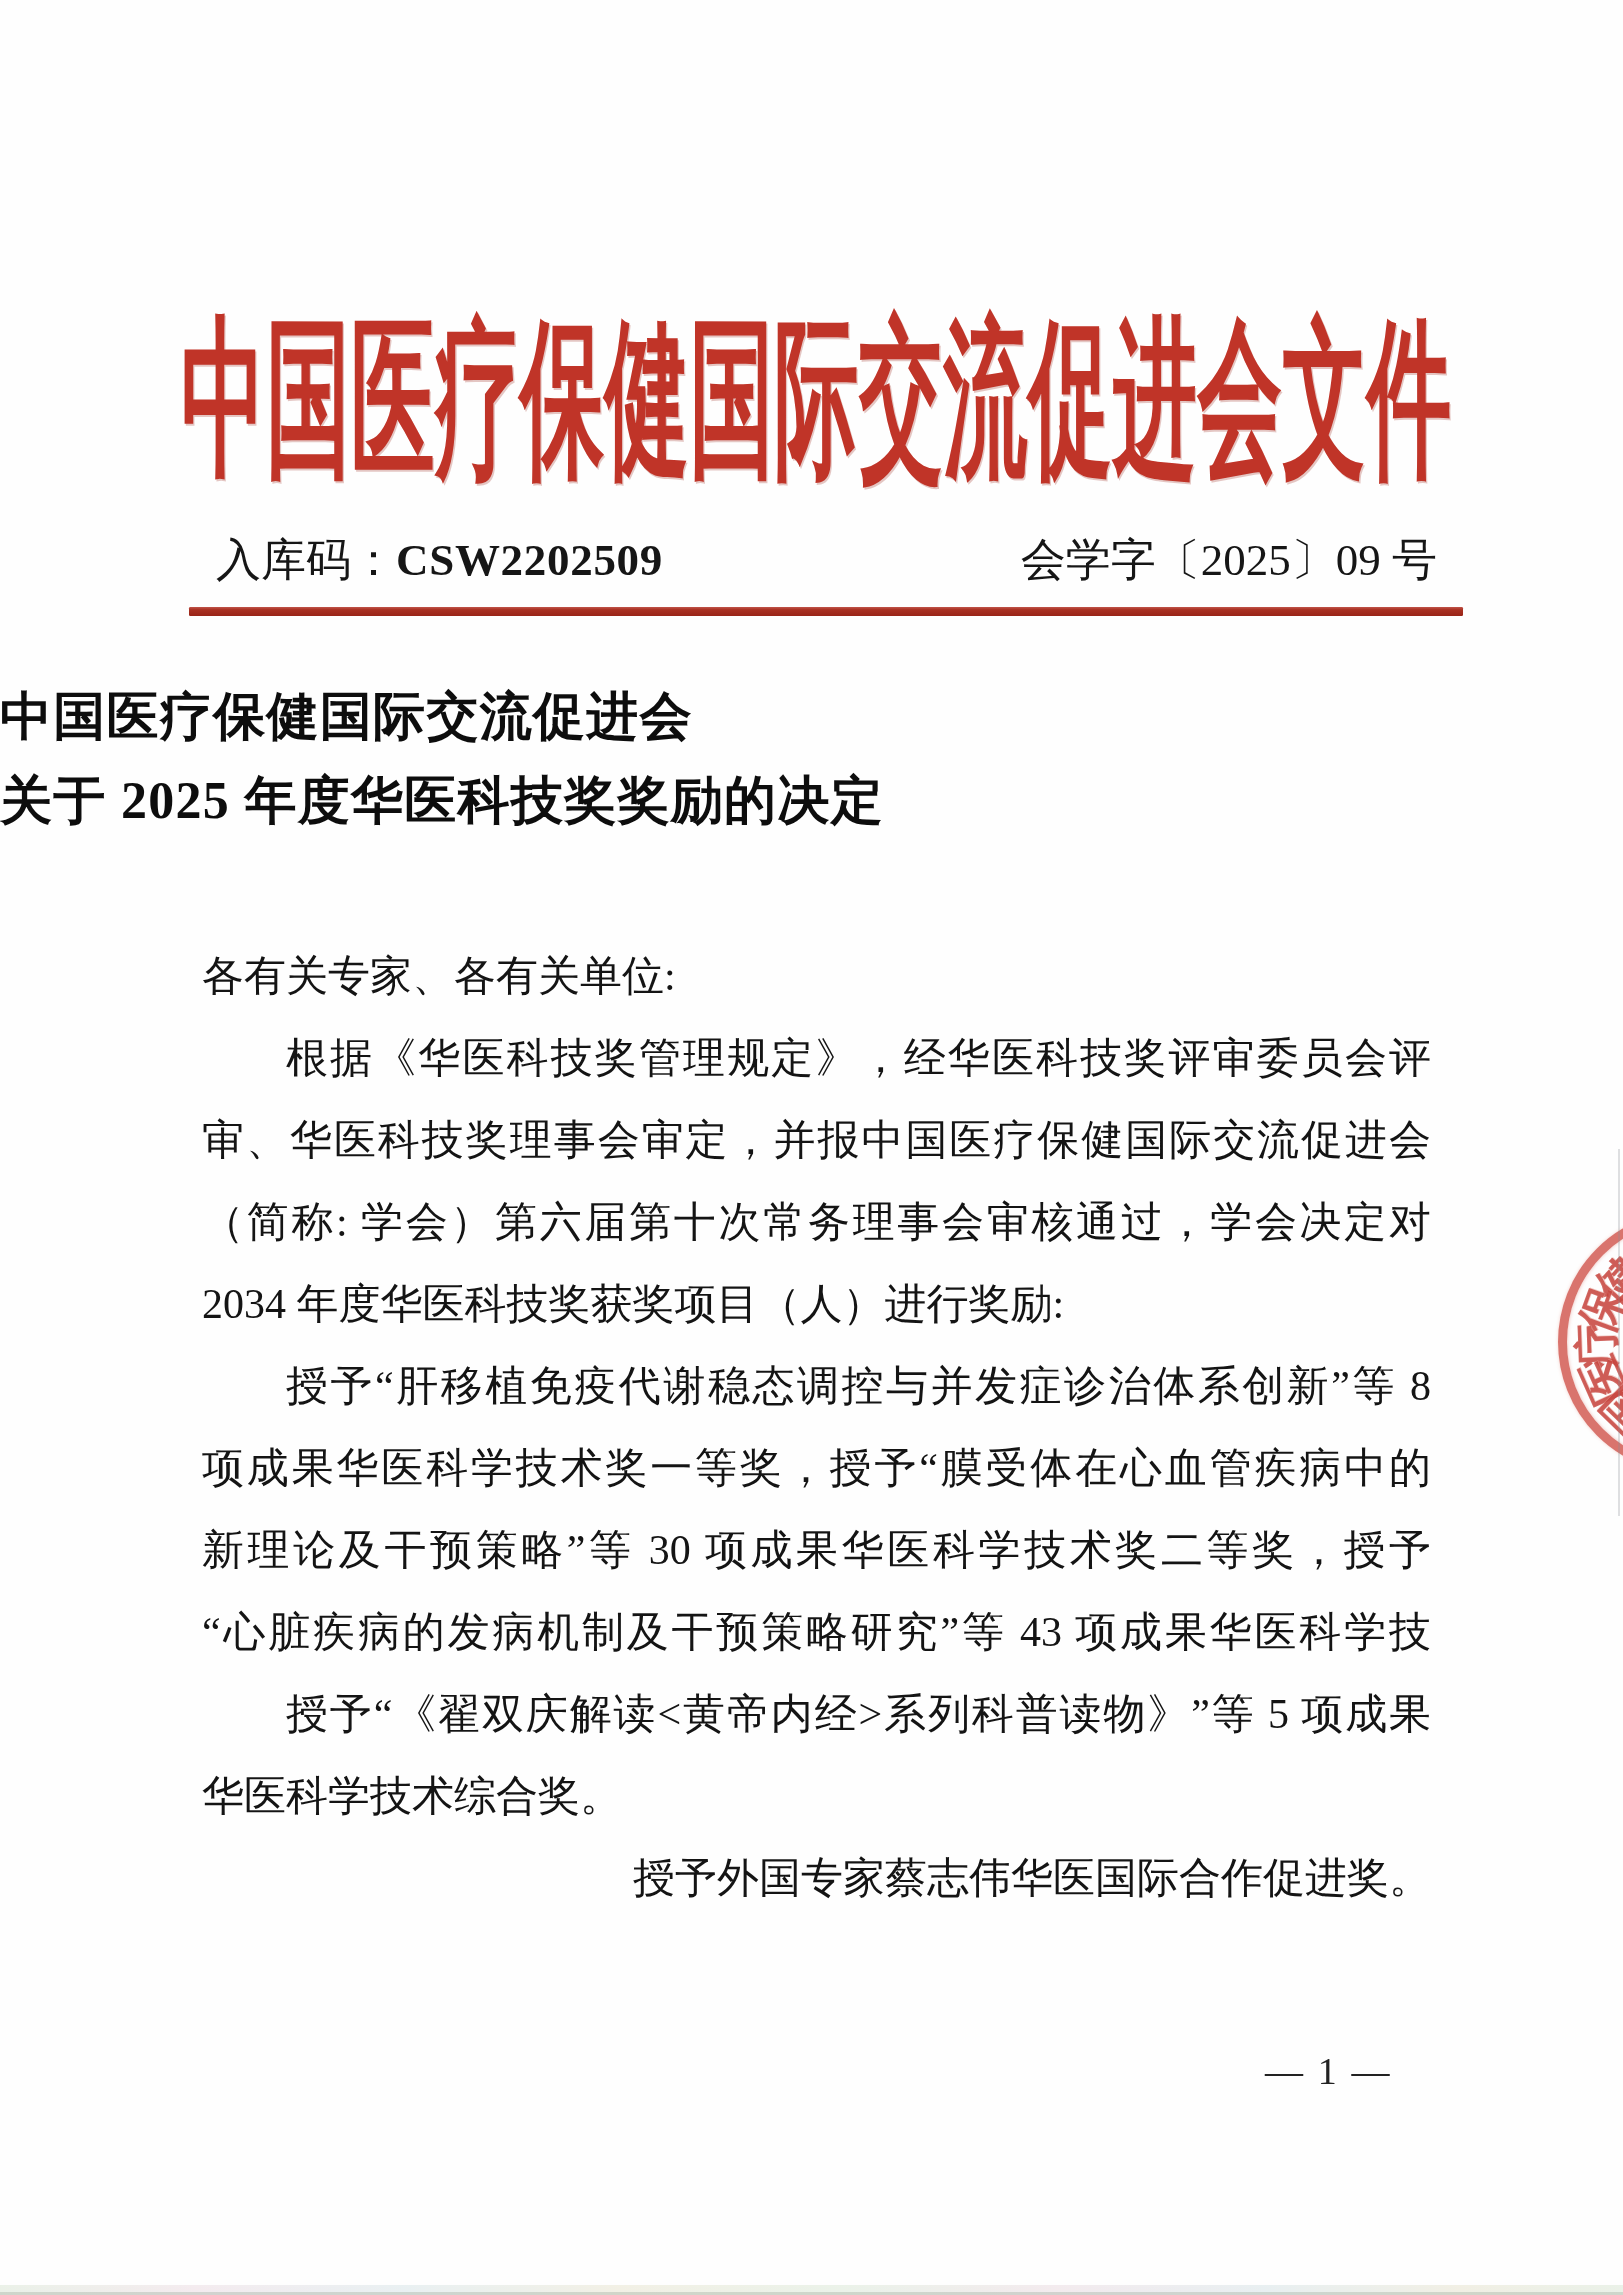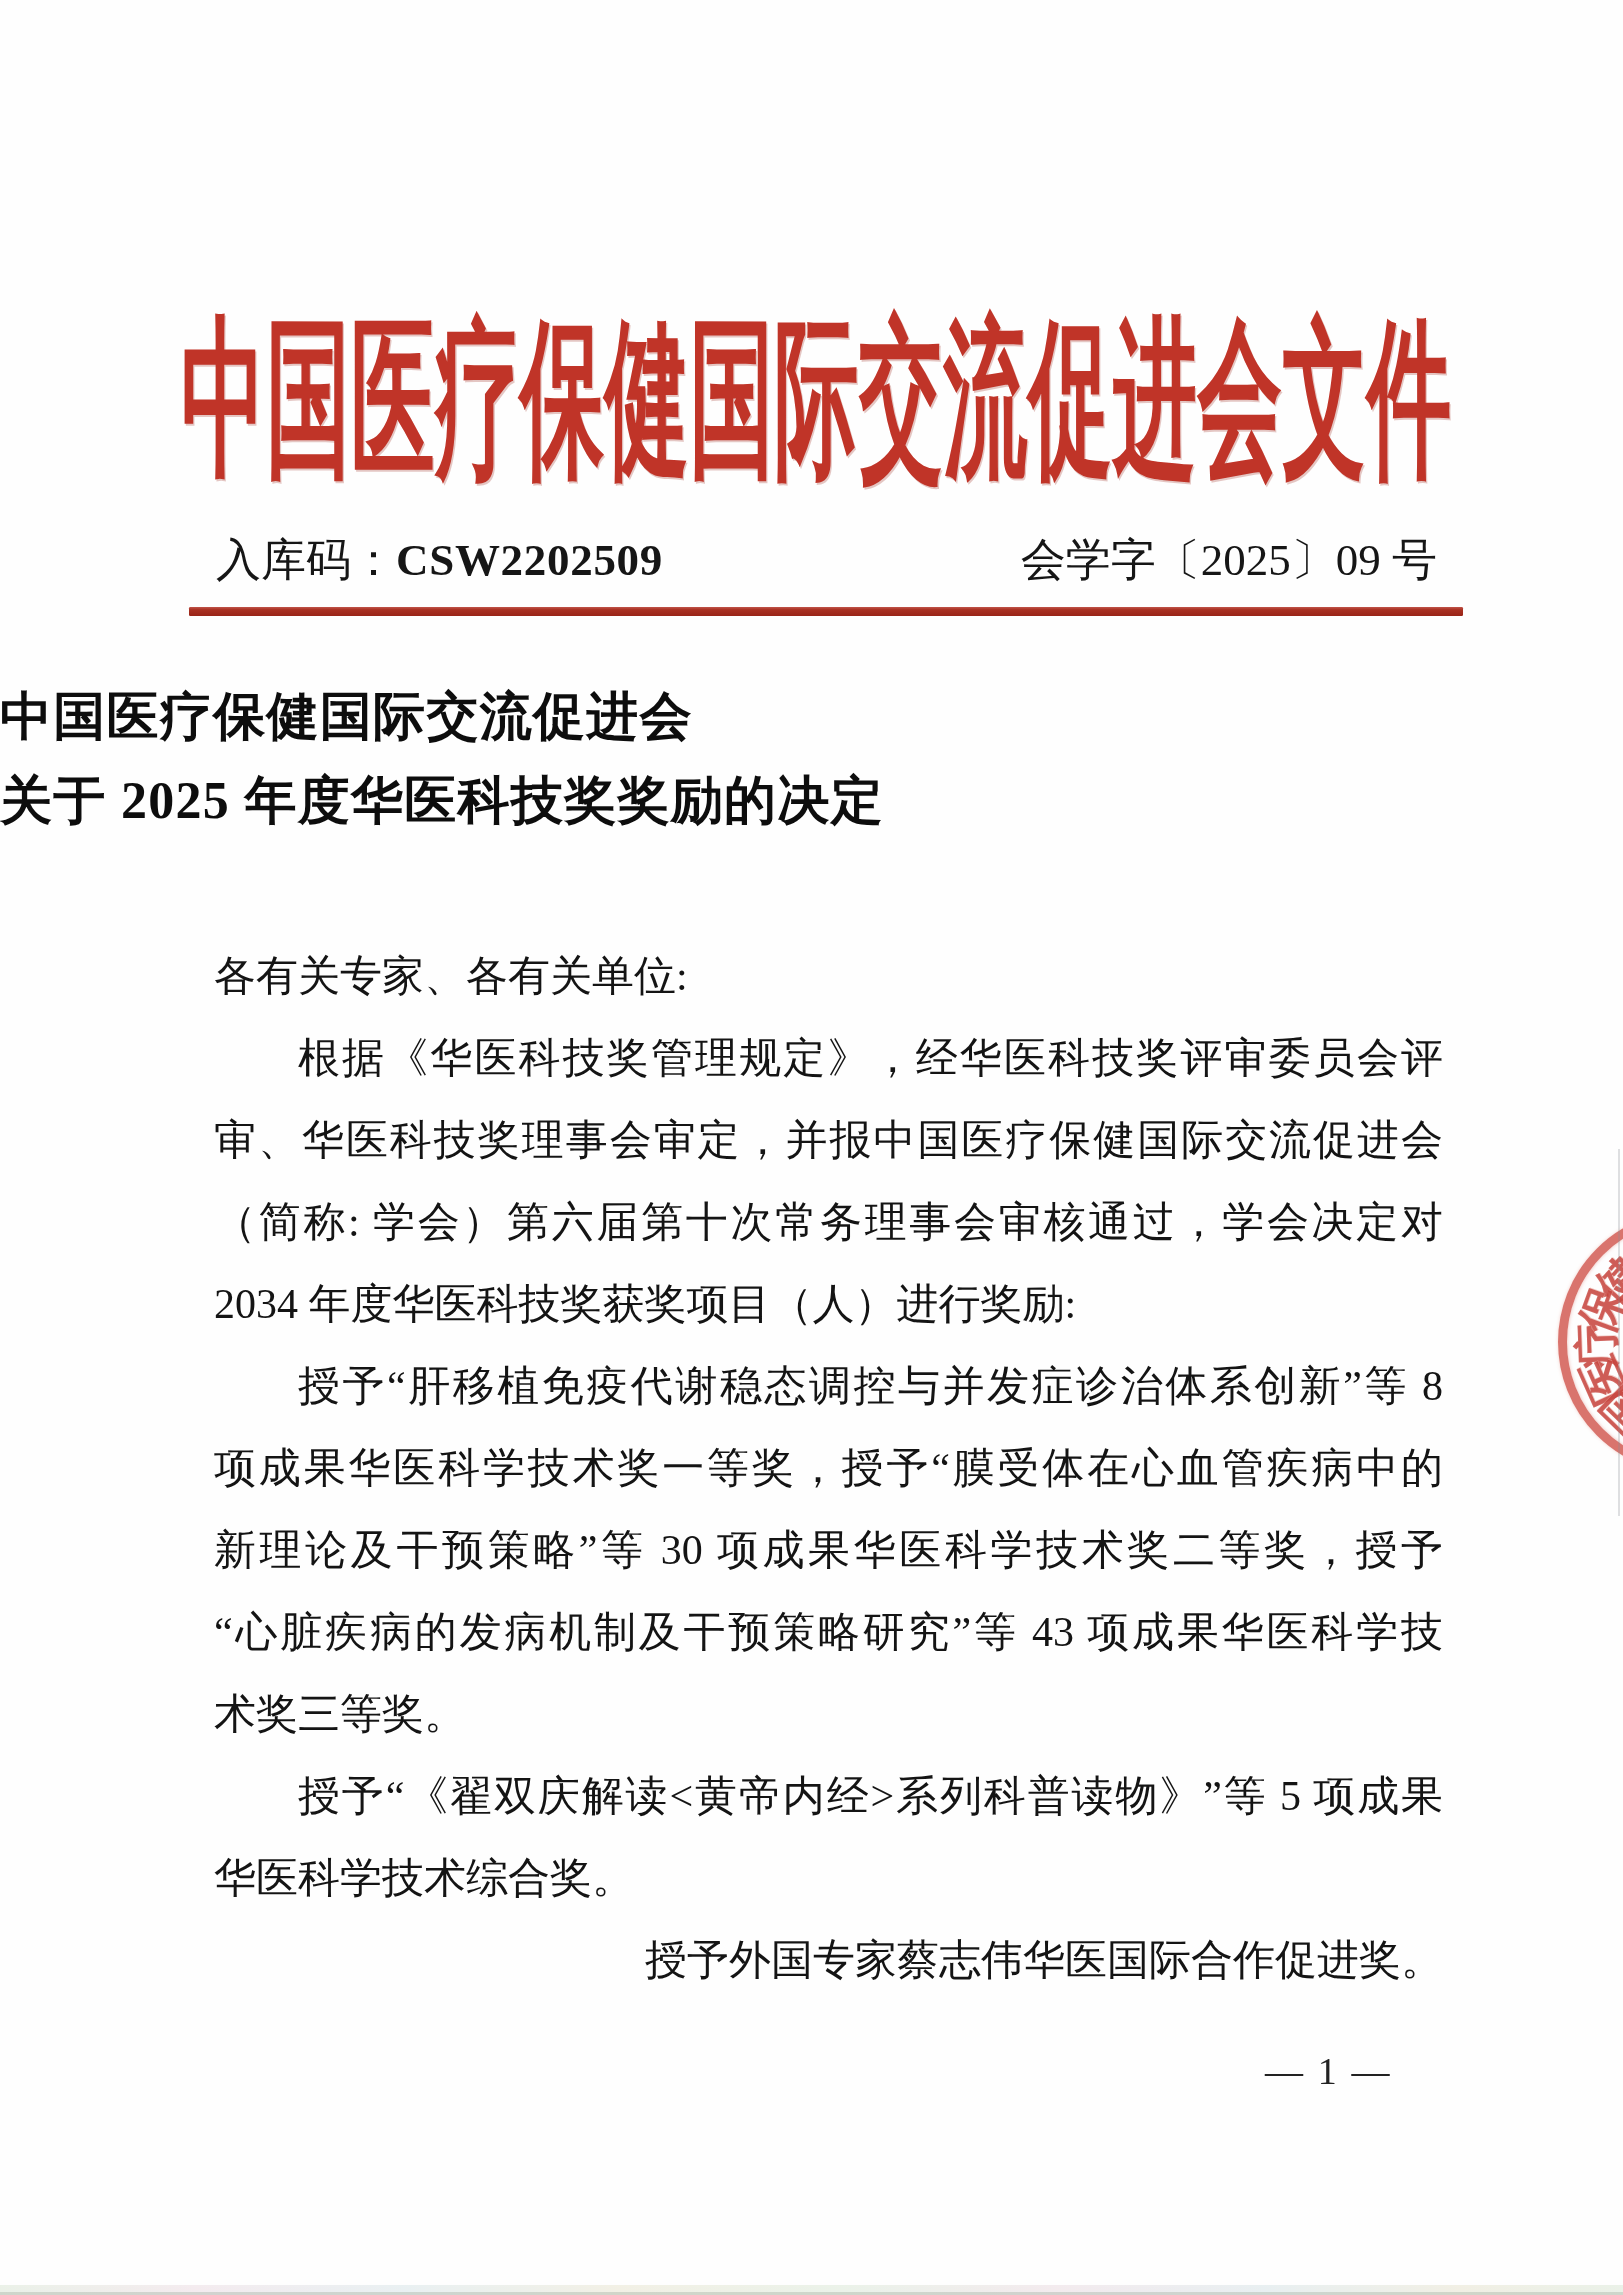--- a/index.html
+++ b/index.html
@@ -69,21 +69,21 @@
     font-size: 52px;
     line-height: 84px;
     letter-spacing: 1.3px;
     color: #0d0d0d;
     white-space: nowrap;
   }
 
   
   .body-text {
     position: absolute;
-    left: 214px;
+    left: 202px;
     top: 935px;
     width: 1229px;
     font-size: 42px;
     line-height: 82px;
     color: #141414;
   }
   .body-text .line { white-space: nowrap; }
   .body-text .line.justify {
     white-space: normal;
     text-align: justify;
@@ -190,21 +190,20 @@
   <div class="body-text">
     <div class="line">各有关专家、各有关单位:</div>
     <div class="line indent justify">根据《华医科技奖管理规定》，经华医科技奖评审委员会评</div>
     <div class="line justify">审、华医科技奖理事会审定，并报中国医疗保健国际交流促进会</div>
     <div class="line justify">（简称: 学会）第六届第十次常务理事会审核通过，学会决定对</div>
     <div class="line">2034 年度华医科技奖获奖项目（人）进行奖励:</div>
     <div class="line indent justify">授予“肝移植免疫代谢稳态调控与并发症诊治体系创新”等 8</div>
     <div class="line justify">项成果华医科学技术奖一等奖，授予“膜受体在心血管疾病中的</div>
     <div class="line justify">新理论及干预策略”等 30 项成果华医科学技术奖二等奖，授予</div>
     <div class="line justify">“心脏疾病的发病机制及干预策略研究”等 43 项成果华医科学技</div>
-    <div class="line">术奖三等奖。</div>
     <div class="line indent justify">授予“《翟双庆解读&lt;黄帝内经&gt;系列科普读物》”等 5 项成果</div>
     <div class="line">华医科学技术综合奖。</div>
     <div class="line indent">授予外国专家蔡志伟华医国际合作促进奖。</div>
   </div>
 
   <div class="stamp">
     <div class="ring"></div>
     <span class="stamp-char">健</span>
     <span class="stamp-char">保</span>
     <span class="stamp-char">疗</span>

